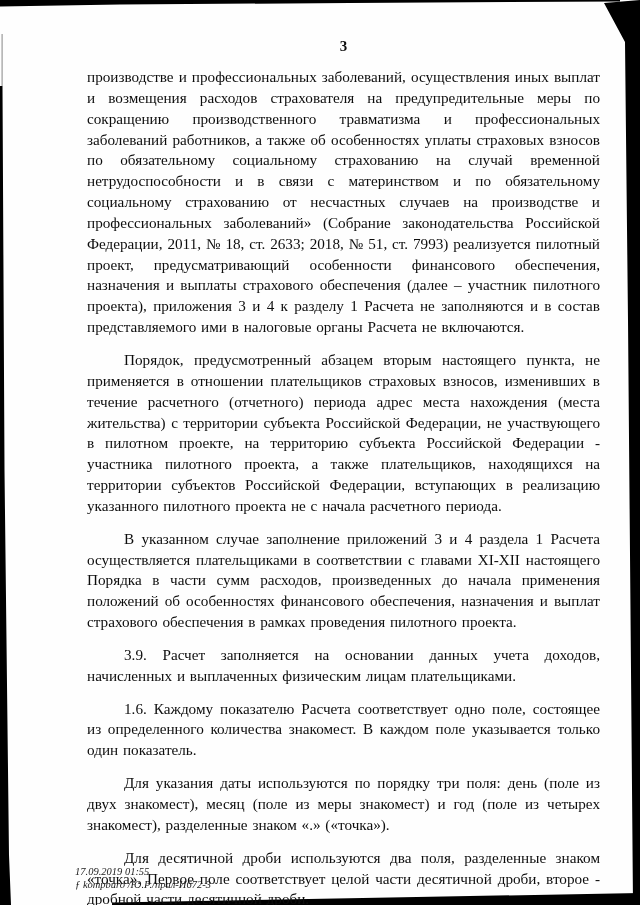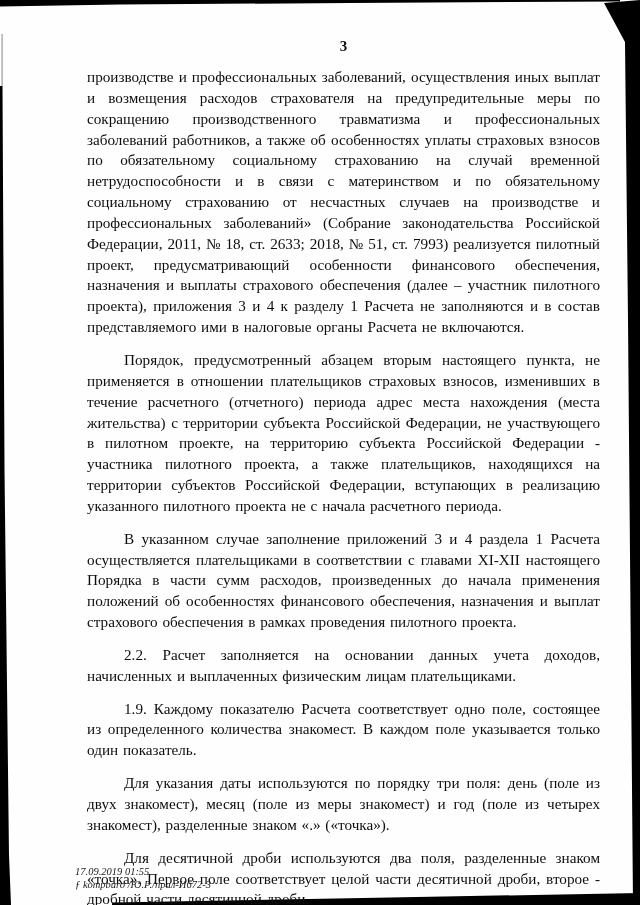--- a/index.html
+++ b/index.html
@@ -59,22 +59,22 @@
 
     <rect x="1.5" y="34" width="1.2" height="52" fill="#9a9a9a"></rect>
   </svg>
 
   <div class="content">
     <div class="page-number">3</div>
 
     <p>производстве и профессиональных заболеваний, осуществления иных выплат и возмещения расходов страхователя на предупредительные меры по сокращению производственного травматизма и профессиональных заболеваний работников, а также об особенностях уплаты страховых взносов по обязательному социальному страхованию на случай временной нетрудоспособности и в связи с материнством и по обязательному социальному страхованию от несчастных случаев на производстве и профессиональных заболеваний» (Собрание законодательства Российской Федерации, 2011, № 18, ст. 2633; 2018, № 51, ст. 7993) реализуется пилотный проект, предусматривающий особенности финансового обеспечения, назначения и выплаты страхового обеспечения (далее – участник пилотного проекта), приложения 3 и 4 к разделу 1 Расчета не заполняются и в состав представляемого ими в налоговые органы Расчета не включаются.</p>
     <p class="indent">Порядок, предусмотренный абзацем вторым настоящего пункта, не применяется в отношении плательщиков страховых взносов, изменивших в течение расчетного (отчетного) периода адрес места нахождения (места жительства) с территории субъекта Российской Федерации, не участвующего в пилотном проекте, на территорию субъекта Российской Федерации - участника пилотного проекта, а также плательщиков, находящихся на территории субъектов Российской Федерации, вступающих в реализацию указанного пилотного проекта не с начала расчетного периода.</p>
     <p class="indent">В указанном случае заполнение приложений 3 и 4 раздела 1 Расчета осуществляется плательщиками в соответствии с главами XI-XII настоящего Порядка в части сумм расходов, произведенных до начала применения положений об особенностях финансового обеспечения, назначения и выплат страхового обеспечения в рамках проведения пилотного проекта.</p>
-    <p class="indent">2.2. Расчет заполняется на основании данных учета доходов, начисленных и выплаченных физическим лицам плательщиками.</p>
-    <p class="indent">1.9. Каждому показателю Расчета соответствует одно поле, состоящее из определенного количества знакомест. В каждом поле указывается только один показатель.</p>
+    <p class="indent">3.9. Расчет заполняется на основании данных учета доходов, начисленных и выплаченных физическим лицам плательщиками.</p>
+    <p class="indent">1.6. Каждому показателю Расчета соответствует одно поле, состоящее из определенного количества знакомест. В каждом поле указывается только один показатель.</p>
     <p class="indent">Для указания даты используются по порядку три поля: день (поле из двух знакомест), месяц (поле из меры знакомест) и год (поле из четырех знакомест), разделенные знаком «.» («точка»).</p>
     <p class="indent">Для десятичной дроби используются два поля, разделенные знаком «точка». Первое поле соответствует целой части десятичной дроби, второе - дробной части десятичной дроби.</p>
     <p class="indent">2.8. Страницы Расчета должны иметь сквозную нумерацию, начиная с титульного листа, вне зависимости от наличия (отсутствия) и количества заполняемых разделов. Порядковый номер страницы проставляется в определенном для нумерации поле.</p>
 
   </div>
 
   <div class="footer">
     <div>17.09.2019 01:55</div>
     <div>ƒ kompburo /Ю.Р./прил-И672-3</div>
   </div>

